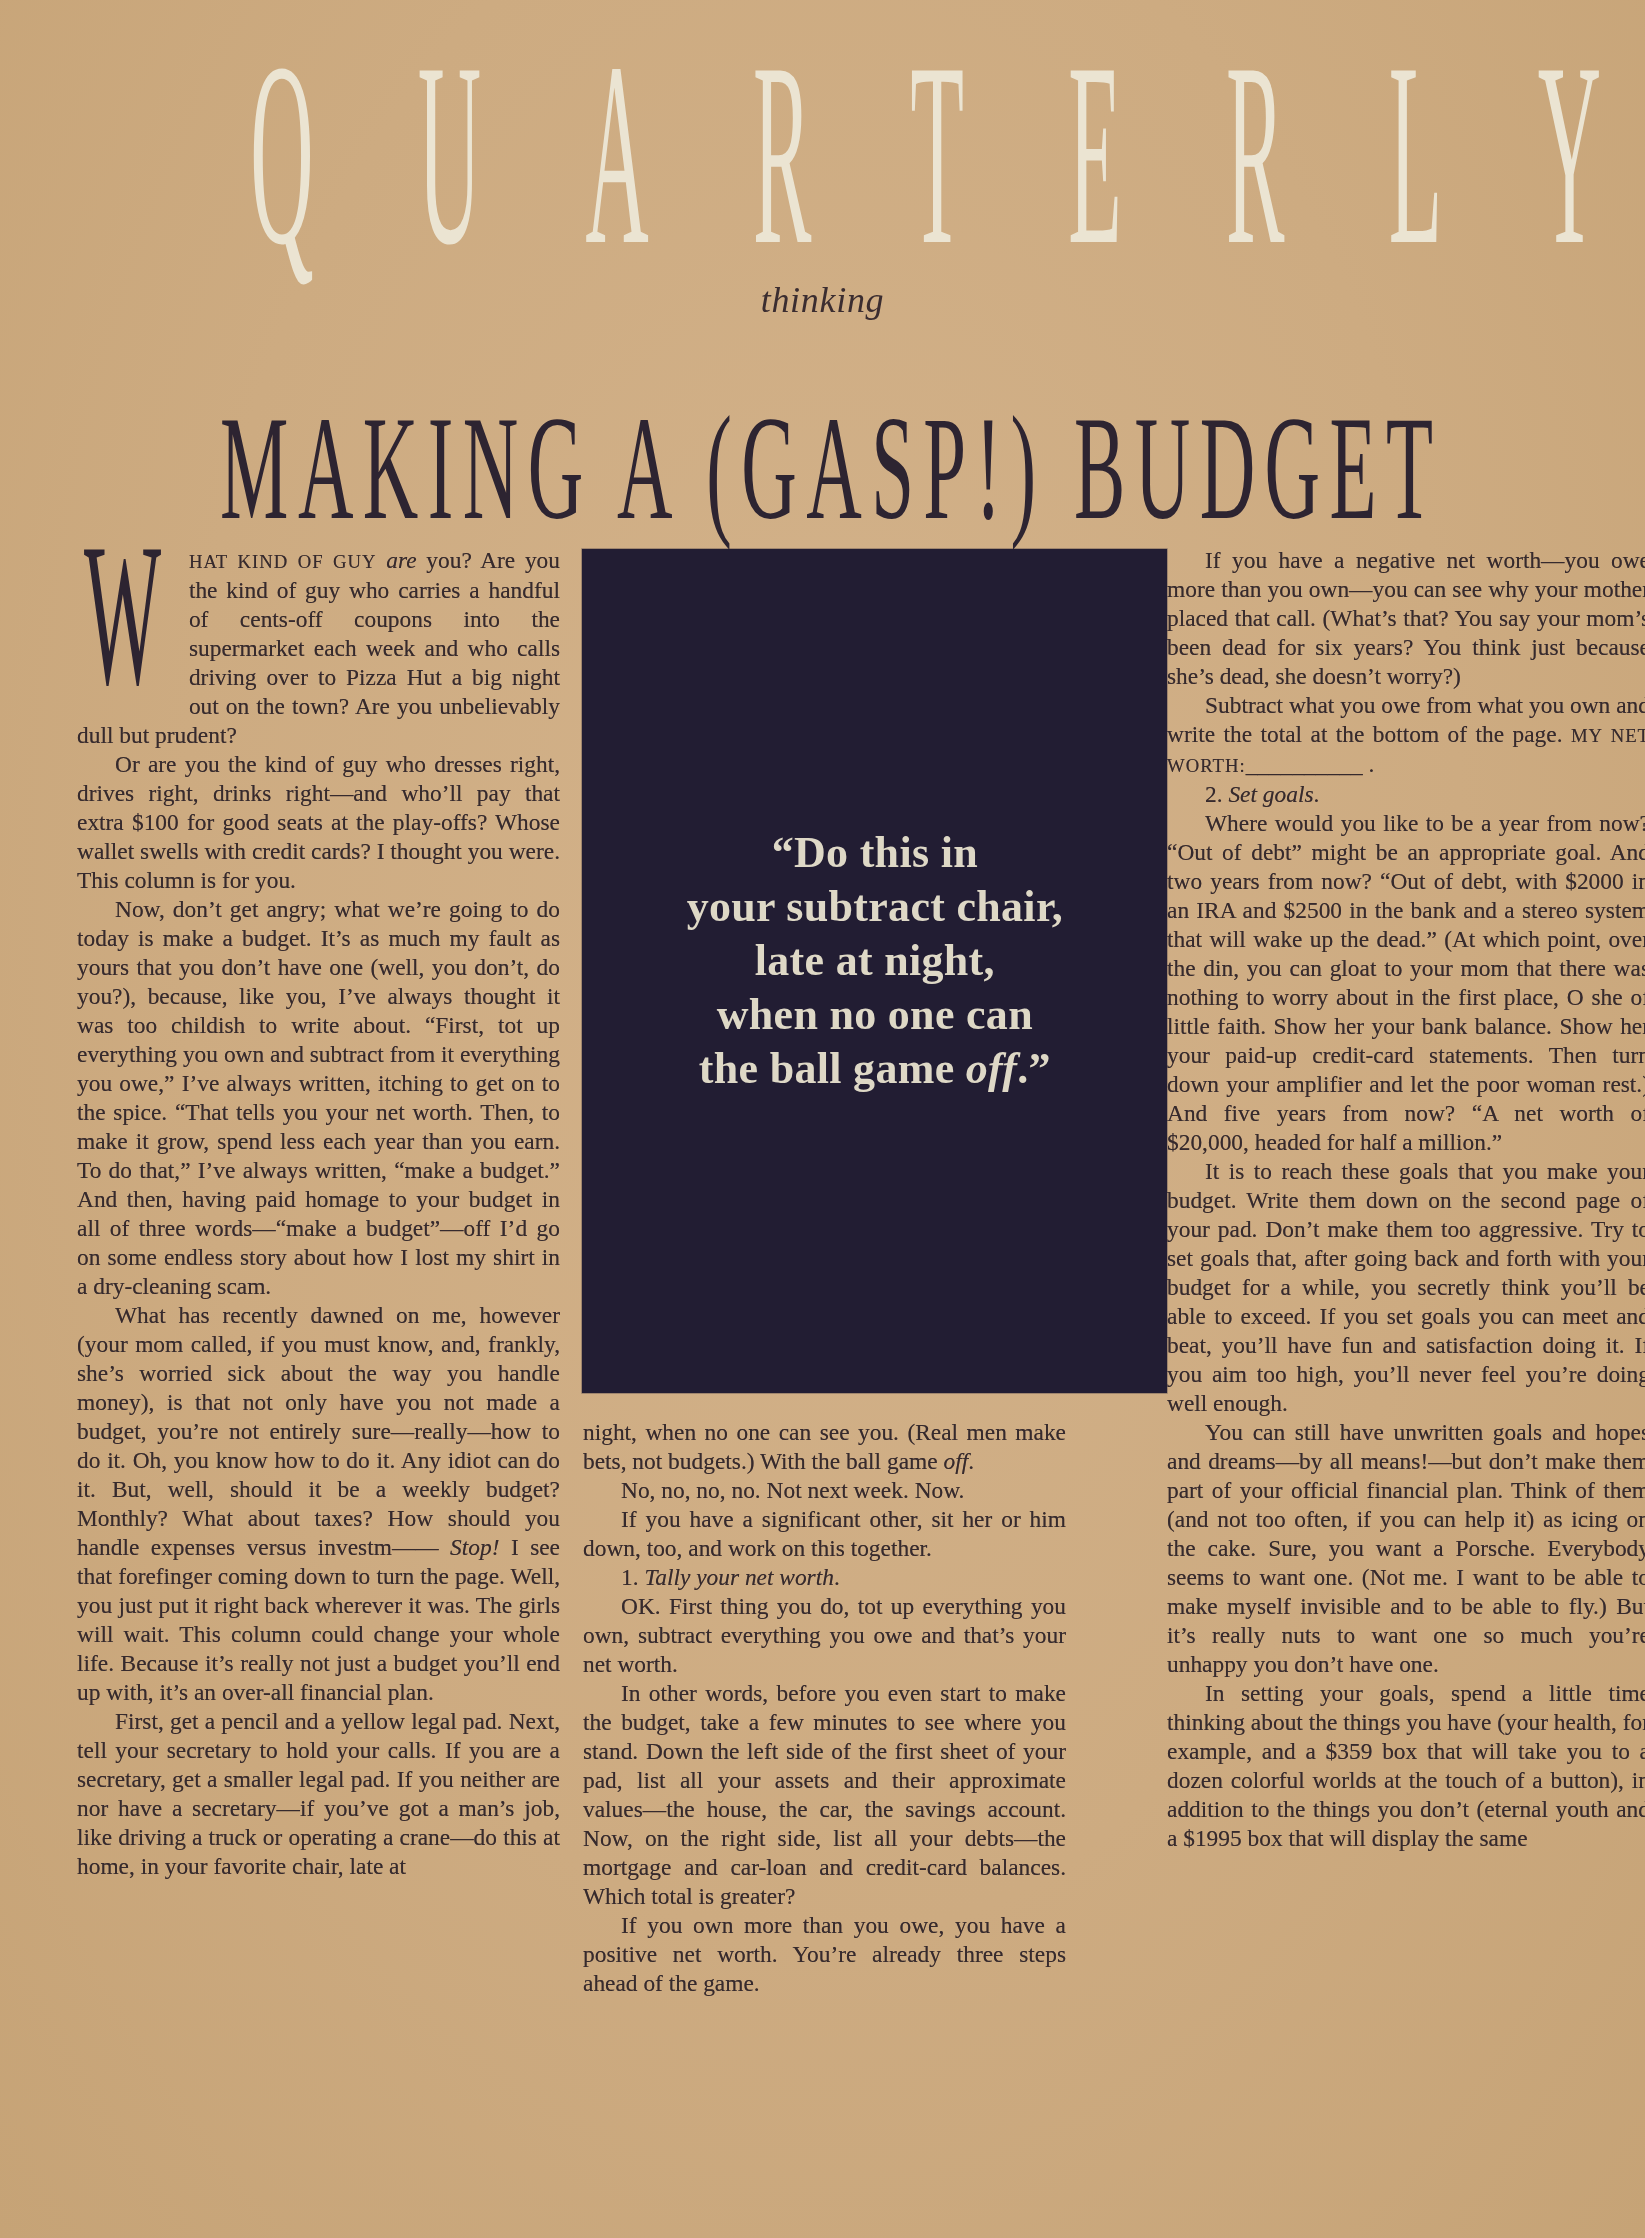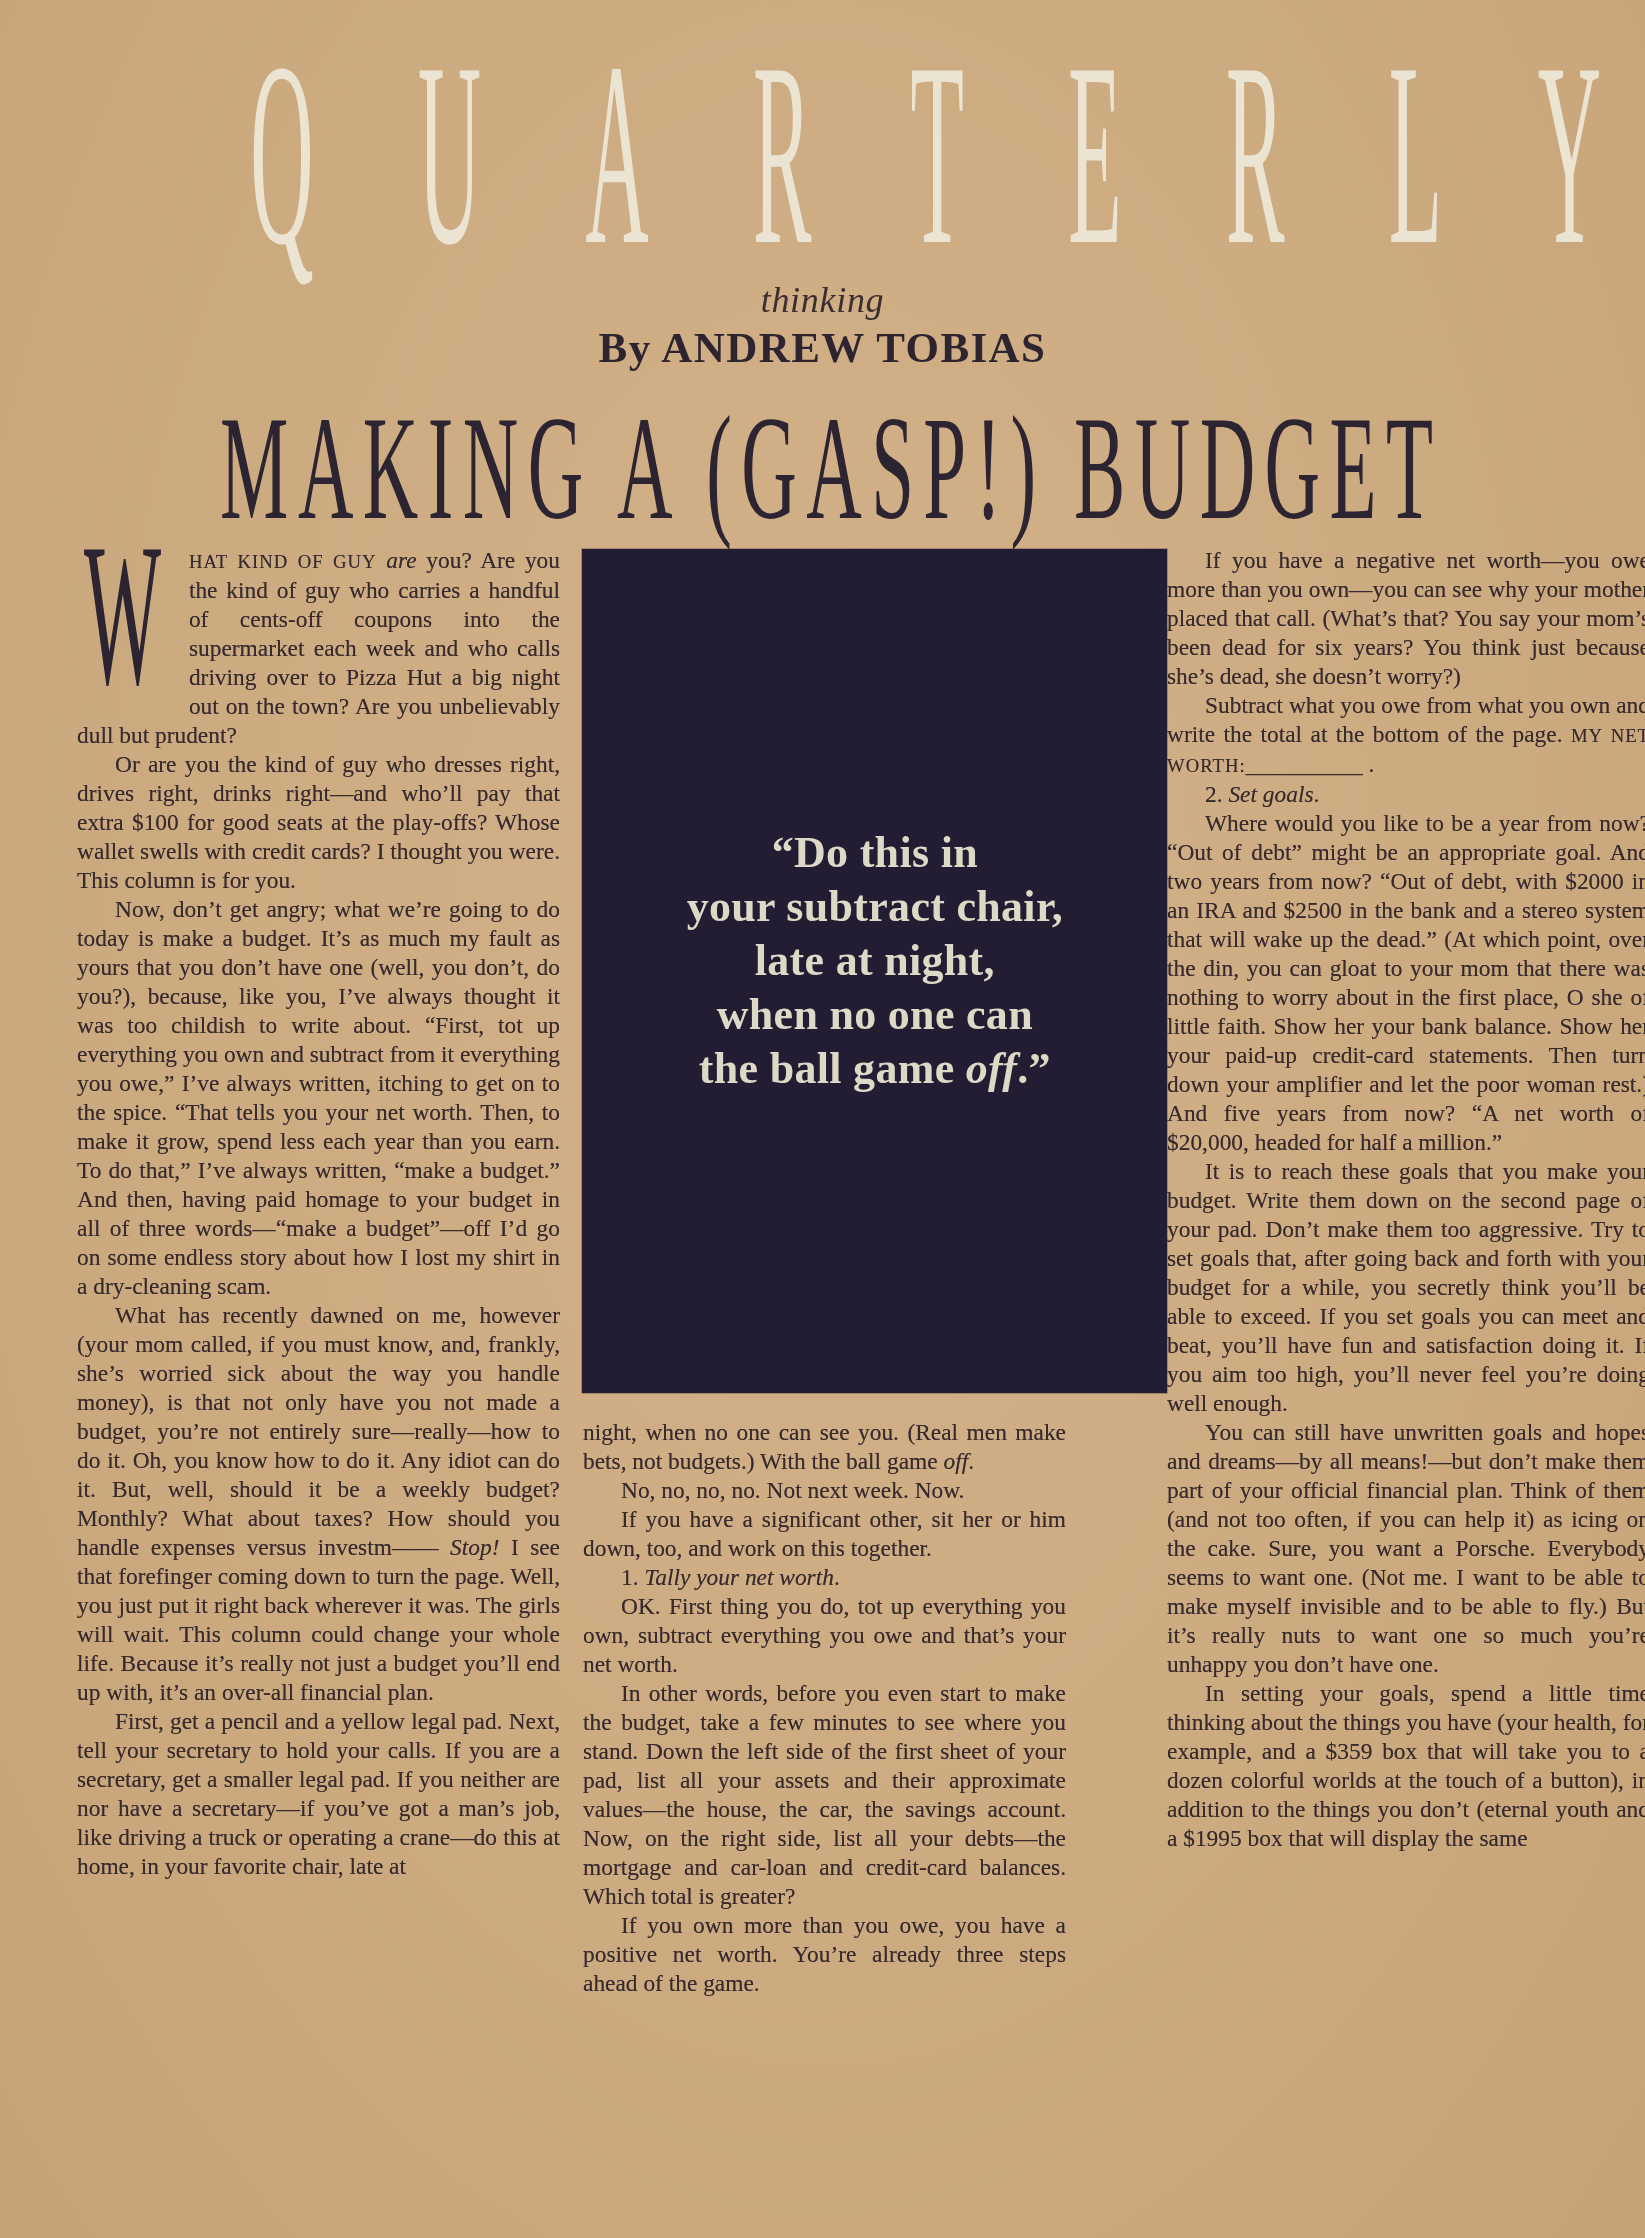--- a/index.html
+++ b/index.html
@@ -98,23 +98,20 @@
 <div id="page">
 
   <div class="masthead-row">
     <div class="masthead-text">QUARTERLY</div>
   </div>
 
   <div class="kicker-row">
     <span class="kicker">thinking</span>
   </div>
 
-  <div class="byline-row">
-    <span class="byline">By ANDREW TOBIAS</span>
-  </div>
 
   <div class="title-row">
     <div class="title-text">MAKING A (GASP!) BUDGET</div>
   </div>
 
   <div class="col" id="col1">
     <p class="no-indent opening">
       <span class="dropcap">W</span><span><span class="sc">HAT KIND OF GUY</span> <i>are</i> you? Are you the kind of guy who carries a handful of cents-off coupons into the supermarket each week and who calls driving over to Pizza Hut a big night out on the town? Are you unbelievably dull but prudent?</span>
     </p>
     <span><p>Or are you the kind of guy who dresses right, drives right, drinks right—and who’ll pay that extra $100 for good seats at the play-offs? Whose wallet swells with credit cards? I thought you were. This column is for you.</p><p>Now, don’t get angry; what we’re going to do today is make a budget. It’s as much my fault as yours that you don’t have one (well, you don’t, do you?), because, like you, I’ve always thought it was too childish to write about. “First, tot up everything you own and subtract from it everything you owe,” I’ve always written, itching to get on to the spice. “That tells you your net worth. Then, to make it grow, spend less each year than you earn. To do that,” I’ve always written, “make a budget.” And then, having paid homage to your budget in all of three words—“make a budget”—off I’d go on some endless story about how I lost my shirt in a dry-cleaning scam.</p><p>What has recently dawned on me, however (your mom called, if you must know, and, frankly, she’s worried sick about the way you handle money), is that not only have you not made a budget, you’re not entirely sure—really—how to do it. Oh, you know how to do it. Any idiot can do it. But, well, should it be a weekly budget? Monthly? What about taxes? How should you handle expenses versus investm—— <i>Stop!</i> I see that forefinger coming down to turn the page. Well, you just put it right back wherever it was. The girls will wait. This column could change your whole life. Because it’s really not just a budget you’ll end up with, it’s an over-all financial plan.</p><p>First, get a pencil and a yellow legal pad. Next, tell your secretary to hold your calls. If you are a secretary, get a smaller legal pad. If you neither are nor have a secretary—if you’ve got a man’s job, like driving a truck or operating a crane—do this at home, in your favorite chair, late at</p></span>

